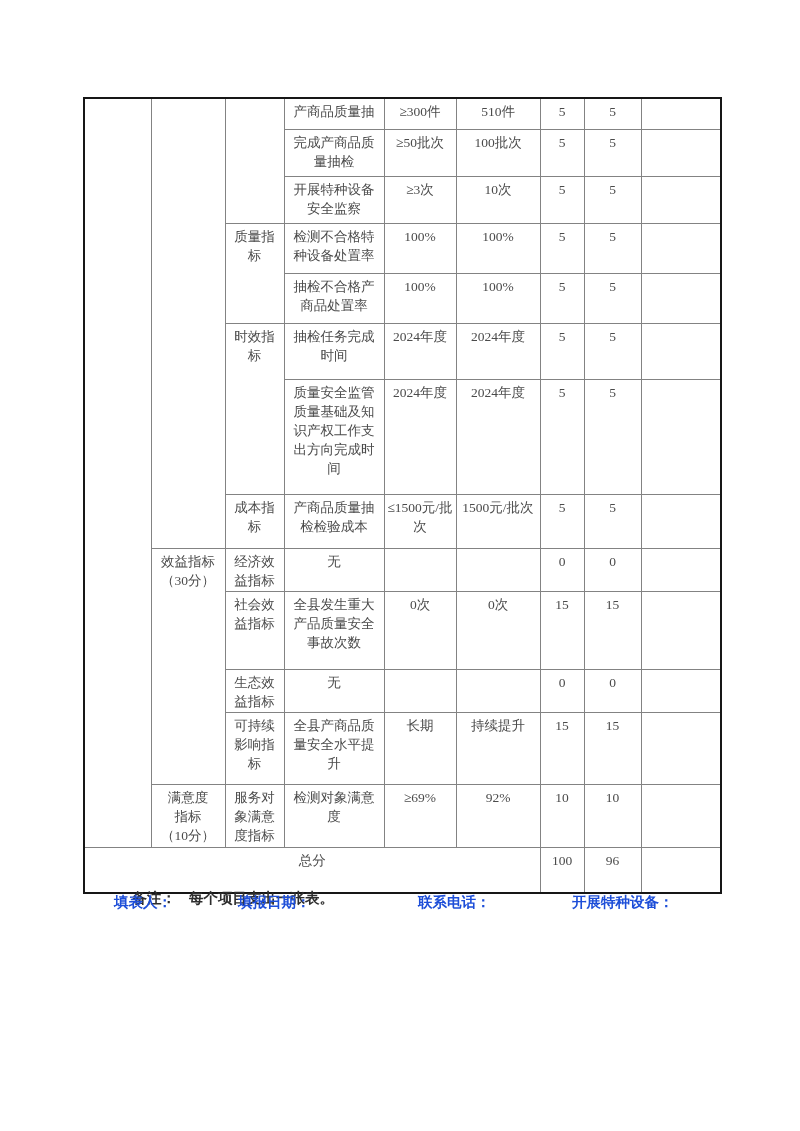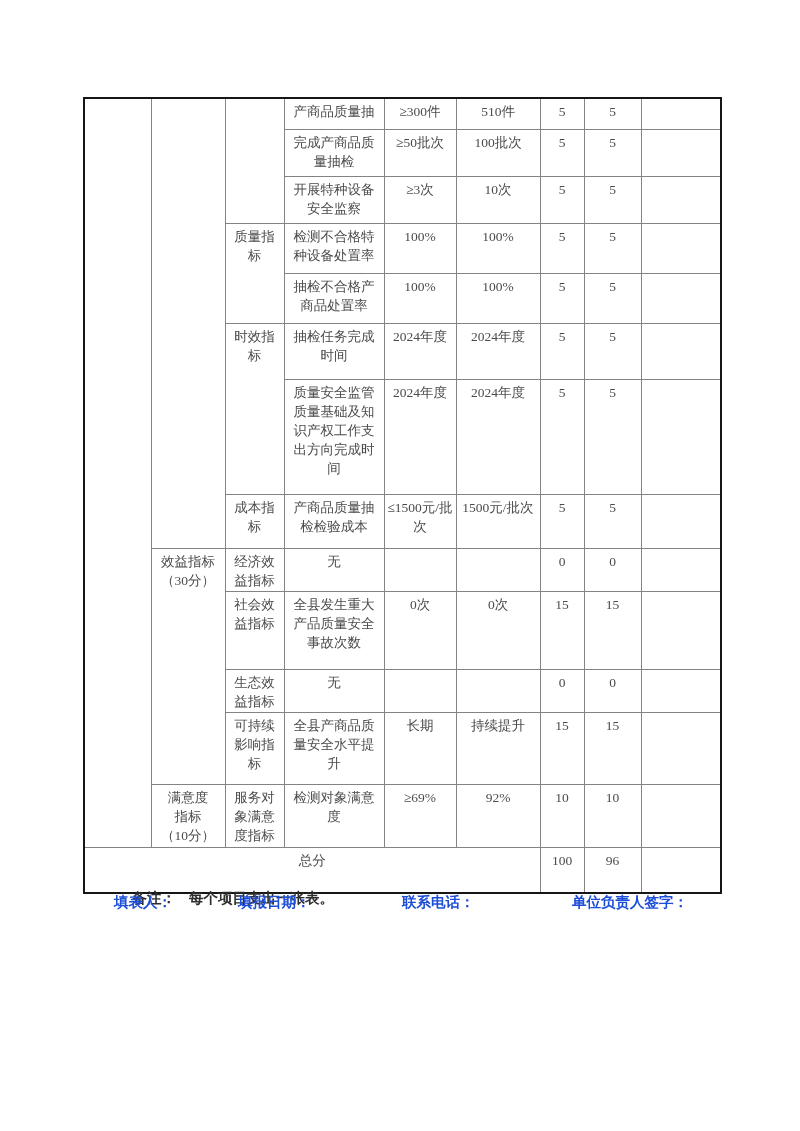--- a/index.html
+++ b/index.html
@@ -54,21 +54,21 @@
     top: 893px;
     width: 670px;
     height: 20px;
     font-size: 14.5px;
     font-weight: 700;
     color: #1d4ed8;
   }
   .signs span { position: absolute; top: 0; white-space: pre; }
   .signs .f0 { left: 0px; }
   .signs .f1 { left: 124px; }
-  .signs .f2 { left: 288px; }
+  .signs .f2 { left: 304px; }
   .signs .f3 { left: 458px; }
 </style>
 </head>
 <body>
 
 <div class="page">
 
   <table class="score">
     <colgroup>
       <col style="width:67px">
@@ -238,16 +238,16 @@
   </table>
 
   <div class="remark">
     <span>备注：</span><span class="remark-text">每个项目支出一张表。</span>
   </div>
 
   <div class="signs">
     <span class="f0">填表人：</span>
     <span class="f1">填报日期：</span>
     <span class="f2">联系电话：</span>
-    <span class="f3">单位负责人签字：</span>
+    <span class="f3">开展特种设备：</span>
   </div>
 
 </div>
 
 </body></html>

